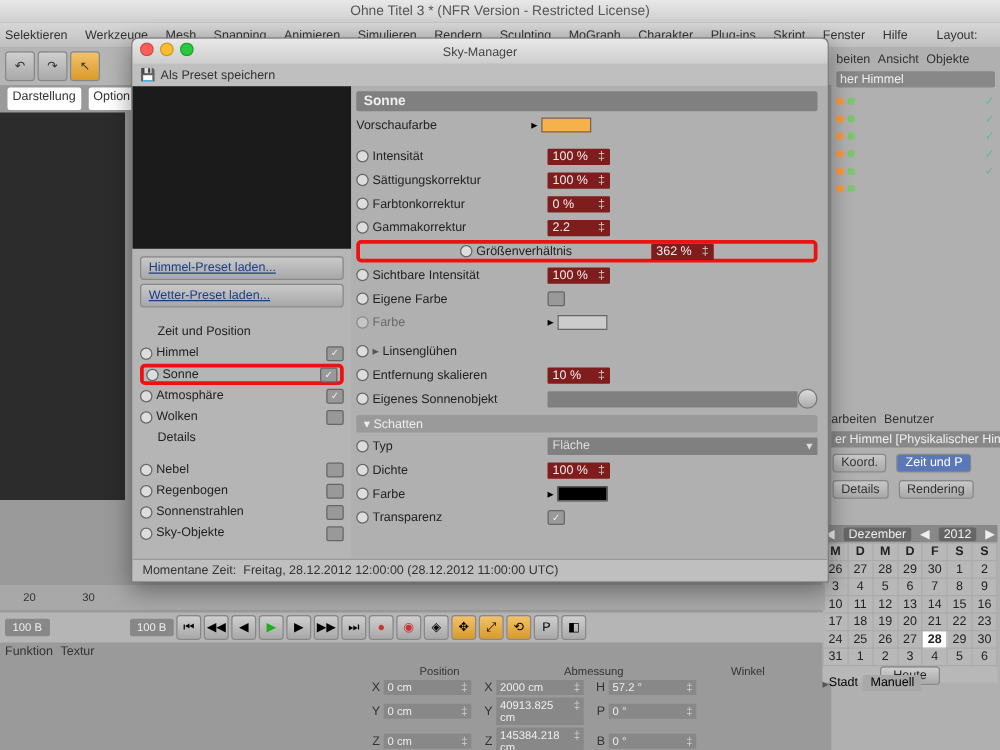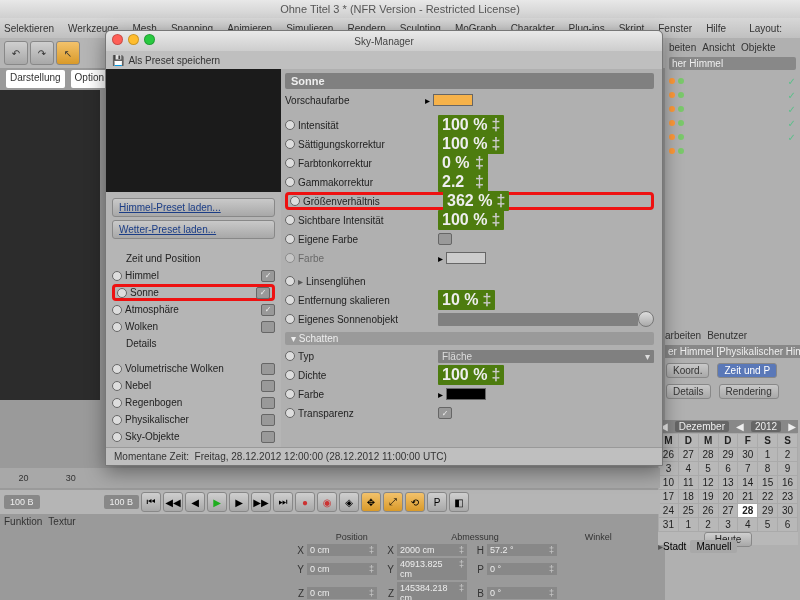--- a/index.html
+++ b/index.html
@@ -80,21 +80,21 @@
   .side-sep { height:8px;}
   
   .highlight-red { border:3px solid #e11; border-radius:4px;}
   
   .dlg-right { flex:1; background:#b0b0b0; overflow:hidden; padding:4px 8px 4px 4px;}
   .section-hdr { background:#808080; color:#eee; padding:2px 6px; border-radius:2px; font-weight:bold; font-size:11px; margin-bottom:2px;}
   .sub-hdr { background:#9a9a9a; color:#eee; padding:1px 6px; border-radius:2px; font-size:10px; margin:4px 0 2px;}
   .prop-row { display:flex; align-items:center; height:18px; margin-bottom:1px;}
   .prop-row .rad { width:10px;height:10px;border-radius:50%;border:1px solid #666; margin-right:3px; background:#ddd;}
   .prop-row .lab { width:140px; color:#222; white-space:nowrap; overflow:hidden;}
-  .prop-row .val { background:#4d7c0f; color:#eee; padding:1px 4px; min-width:50px; font-size:16px; display:flex; justify-content:space-between; align-items:center; border-radius:1px;font-weight:bold;}
+  .prop-row .val { background:#7f1d1d; color:#eee; padding:1px 4px; min-width:50px; font-size:10px; display:flex; justify-content:space-between; align-items:center; border-radius:1px;}
   .prop-row .val::after { content:"‡"; margin-left:4px; color:#ccc;}
   .prop-row .swatch { width:40px; height:12px; background:#f6b24a; border:1px solid #666;}
   .prop-row .swatch.black { background:#000;}
   .prop-row .chk { width:14px;height:12px; background:#999; border:1px solid #666; border-radius:2px; display:flex; align-items:center; justify-content:center; color:#eee; font-size:8px;}
   .prop-row .wide { flex:1; background:#808080; color:#ddd; padding:1px 4px; font-size:10px; border-radius:1px; display:flex; justify-content:space-between;}
   .prop-row.dim .lab, .prop-row.dim .rad { opacity:0.5;}
   .prop-row .tri { margin-right:3px; color:#555;}
   .pick-btn { width:16px;height:16px;border-radius:50%;background:linear-gradient(#ddd,#aaa);border:1px solid #777; margin-left:auto;}
   
   .dlg-status { position:absolute; bottom:0; left:0; right:0; height:18px; background:#bfbfbf; display:flex; align-items:center; padding:0 8px; color:#333; font-size:10px; border-top:1px solid #999;}
@@ -376,36 +376,31 @@
             <span class="rad"></span>
             <span class="lab">Wolken</span>
             <span class="chk"></span>
           </div>
         <div class="side-item plain">
             <span class="lab">Details</span>
           </div>
         <div class="side-sep"></div>
         <div class="side-item">
             <span class="rad"></span>
-            <span class="lab">Volumetrische Wolken</span>
-            <span class="chk"></span>
-          </div>
-        <div class="side-item">
-            <span class="rad"></span>
             <span class="lab">Nebel</span>
             <span class="chk"></span>
           </div>
         <div class="side-item">
             <span class="rad"></span>
             <span class="lab">Regenbogen</span>
             <span class="chk"></span>
           </div>
         <div class="side-item">
             <span class="rad"></span>
-            <span class="lab">Physikalischer</span>
+            <span class="lab">Sonnenstrahlen</span>
             <span class="chk"></span>
           </div>
         <div class="side-item">
             <span class="rad"></span>
             <span class="lab">Sky-Objekte</span>
             <span class="chk"></span>
           </div>
       </div>
     </div>
 
@@ -428,21 +423,21 @@
       <div class="prop-row">
           <span class="rad"></span>
           <span class="lab">Farbtonkorrektur</span>
           <span class="val">0 %</span>
         </div>
       <div class="prop-row">
           <span class="rad"></span>
           <span class="lab">Gammakorrektur</span>
           <span class="val">2.2</span>
         </div>
-      <div class="prop-row highlight-red" style="padding:0 2px;">
+      <div class="prop-row highlight-red" style="padding:0 2px;justify-content:center;">
           <span class="rad"></span>
           <span class="lab">Größenverhältnis</span>
           <span class="val">362 %</span>
         </div>
       <div class="prop-row">
           <span class="rad"></span>
           <span class="lab">Sichtbare Intensität</span>
           <span class="val">100 %</span>
         </div>
       <div class="prop-row">

